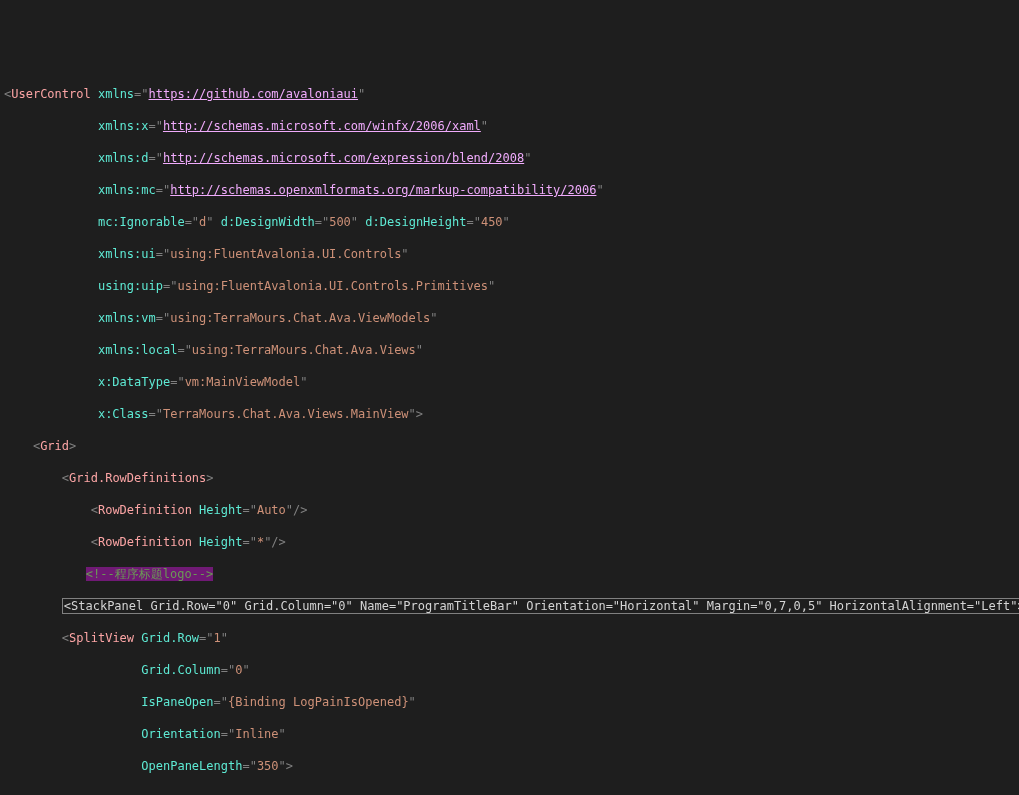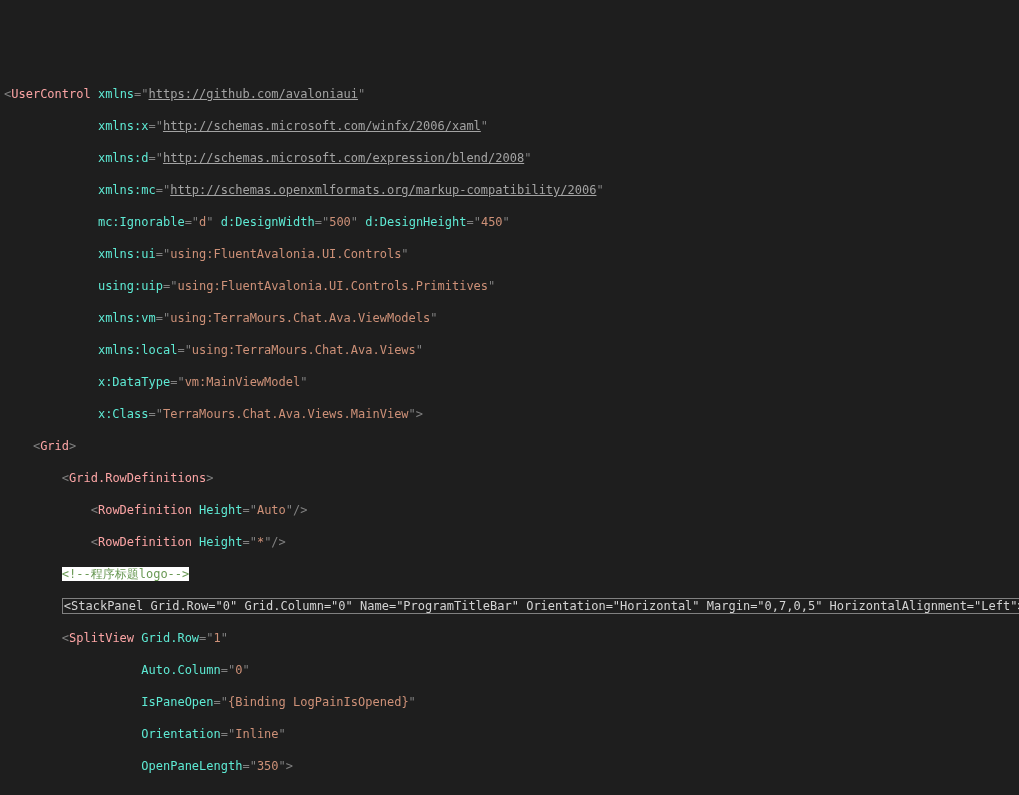--- a/index.html
+++ b/index.html
@@ -17,24 +17,25 @@
     height: 795px;
   }
   .editor {
     padding: 6px 0 0 4px;
   }
   .line { height: 16px; }
   .p { color: #808080; } 
   .el { color: #fca5a5; } 
   .at { color: #5eead4; } 
   .av { color: #ce9178; } 
-  .lnk { color: #a3a3a3; text-decoration: underline; }
+  .lnk { color: #f0abfc; text-decoration: underline; }
   .cm { color: #6a9955; } 
   .sel {
-    background: #ffffff;
+    background: #701a75;
+    margin-left: 24px;
   }
   .fold {
     border: 1px solid #808080;
     padding: 0 1px;
     color: #d4d4d4;
   }
 </style>
 </head>
 <body>
 
@@ -52,21 +53,21 @@
 <div class="line">             <span class="at">xmlns:local</span><span class="p">="</span><span class="av">using:TerraMours.Chat.Ava.Views</span><span class="p">"</span></div>
 <div class="line">             <span class="at">x:DataType</span><span class="p">="</span><span class="av">vm:MainViewModel</span><span class="p">"</span></div>
 <div class="line">             <span class="at">x:Class</span><span class="p">="</span><span class="av">TerraMours.Chat.Ava.Views.MainView</span><span class="p">"&gt;</span></div>
 <div class="line">    <span class="p">&lt;</span><span class="el">Grid</span><span class="p">&gt;</span></div>
 <div class="line">        <span class="p">&lt;</span><span class="el">Grid.RowDefinitions</span><span class="p">&gt;</span></div>
 <div class="line">            <span class="p">&lt;</span><span class="el">RowDefinition</span> <span class="at">Height</span><span class="p">="</span><span class="av">Auto</span><span class="p">"/&gt;</span></div>
 <div class="line">            <span class="p">&lt;</span><span class="el">RowDefinition</span> <span class="at">Height</span><span class="p">="</span><span class="av">*</span><span class="p">"/&gt;</span></div>
 <div class="line">        <span class="sel"><span class="cm">&lt;</span><span class="cm">!--程序标题logo--</span><span class="cm">&gt;</span></span></div>
 <div class="line">        <span class="fold">&lt;StackPanel Grid.Row="0" Grid.Column="0" Name="ProgramTitleBar" Orientation="Horizontal" Margin="0,7,0,5" HorizontalAlignment="Left"&gt;...&lt;/StackPanel&gt;</span></div>
 <div class="line">        <span class="p">&lt;</span><span class="el">SplitView</span> <span class="at">Grid.Row</span><span class="p">="</span><span class="av">1</span><span class="p">"</span></div>
-<div class="line">                   <span class="at">Auto.Column</span><span class="p">="</span><span class="av">0</span><span class="p">"</span></div>
+<div class="line">                   <span class="at">Grid.Column</span><span class="p">="</span><span class="av">0</span><span class="p">"</span></div>
 <div class="line">                   <span class="at">IsPaneOpen</span><span class="p">="</span><span class="av">{Binding LogPainIsOpened}</span><span class="p">"</span></div>
 <div class="line">                   <span class="at">Orientation</span><span class="p">="</span><span class="av">Inline</span><span class="p">"</span></div>
 <div class="line">                   <span class="at">OpenPaneLength</span><span class="p">="</span><span class="av">350</span><span class="p">"&gt;</span></div>
 
 
 
 
 
 
 

